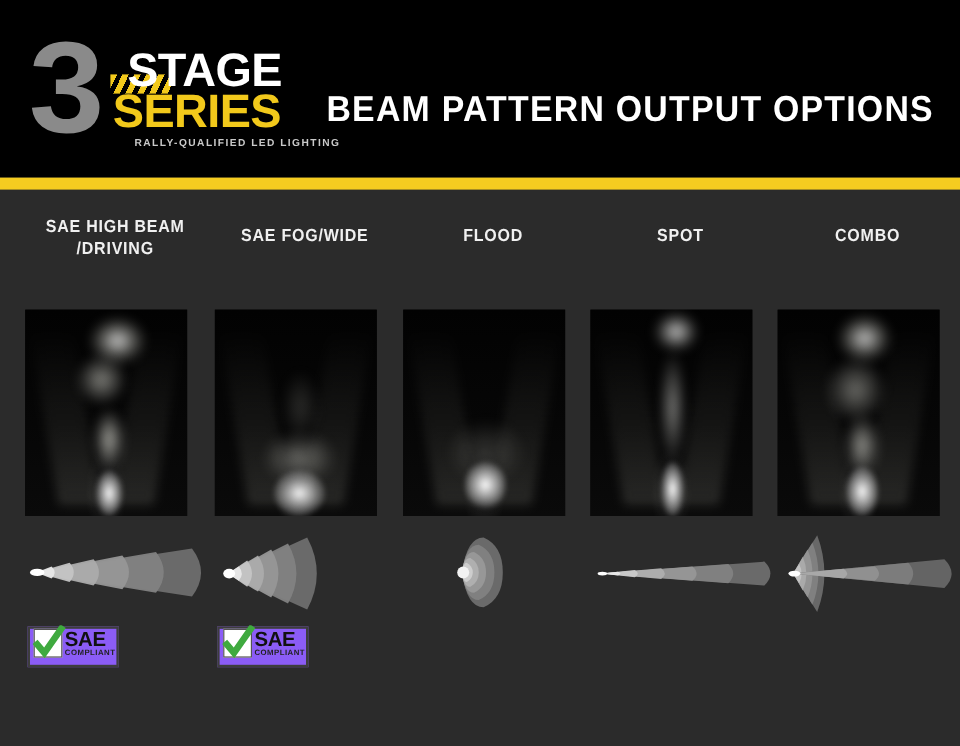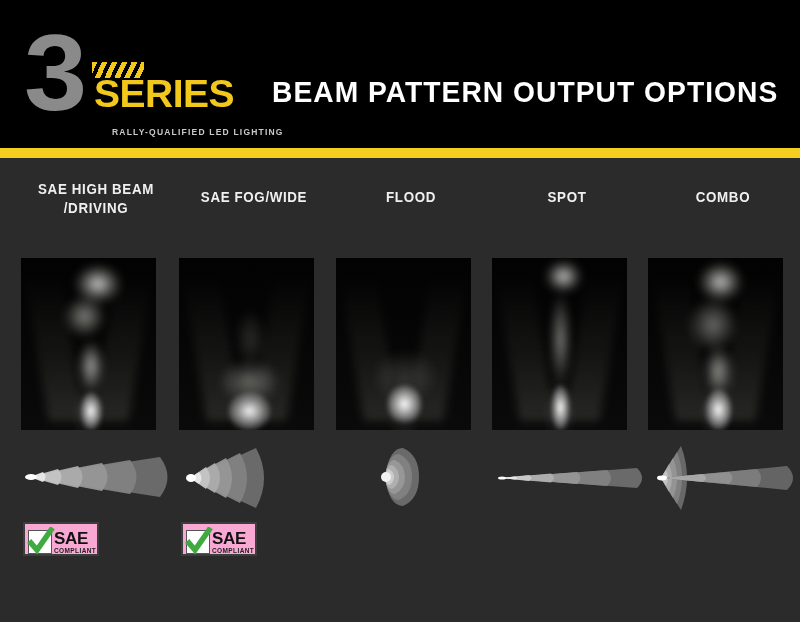--- a/index.html
+++ b/index.html
@@ -83,21 +83,20 @@
   .logo-tag {
     position: absolute;
     left: 88px;
     top: 88px;
     color: #c9c9c9;
     font-size: 8.5px;
     letter-spacing: 1.2px;
     font-weight: bold;
     font-family: "Liberation Sans", sans-serif;
     white-space: nowrap;
-    margin-top: 13px;
   }
   #header-title {
     position: absolute;
     left: 272px;
     top: 75px;
     color: #ffffff;
     font-size: 30px;
     line-height: 34px;
     font-weight: bold;
     letter-spacing: 1.1px;
@@ -229,25 +228,25 @@
   }
   .beam svg { display: block; width: 172px; height: 70px; }
 
   
   .sae-badge {
     position: absolute;
     top: 364px;
     left: 5px;
     width: 76px;
     height: 34px;
-    background: #f9a8d4;
+    background: #8b5cf6;
     border: 2px solid #3d3d3d;
     box-sizing: border-box;
     display: flex;
-    align-items: flex-end;
+    align-items: flex-start;
     padding-left: 3px;
   }
   .sae-check-box {
     width: 24px;
     height: 24px;
     border: 1.5px solid #555555;
     box-sizing: border-box;
     position: relative;
     flex: 0 0 auto;
     background: #ffffff;
@@ -278,20 +277,21 @@
 </head>
 <body>
 
 <div id="page">
 
   <div id="header">
 
     <div id="logo">
       <div class="logo-3">3</div>
       <div class="logo-stripes"></div>
+      <div class="logo-stage">STAGE</div>
       <div class="logo-series">SERIES</div>
       <div class="logo-tag">RALLY-QUALIFIED LED LIGHTING</div>
     </div>
 
     <div id="header-title">BEAM PATTERN OUTPUT OPTIONS</div>
   </div>
 
   <div id="accent-bar"></div>
 
   <div id="columns">

